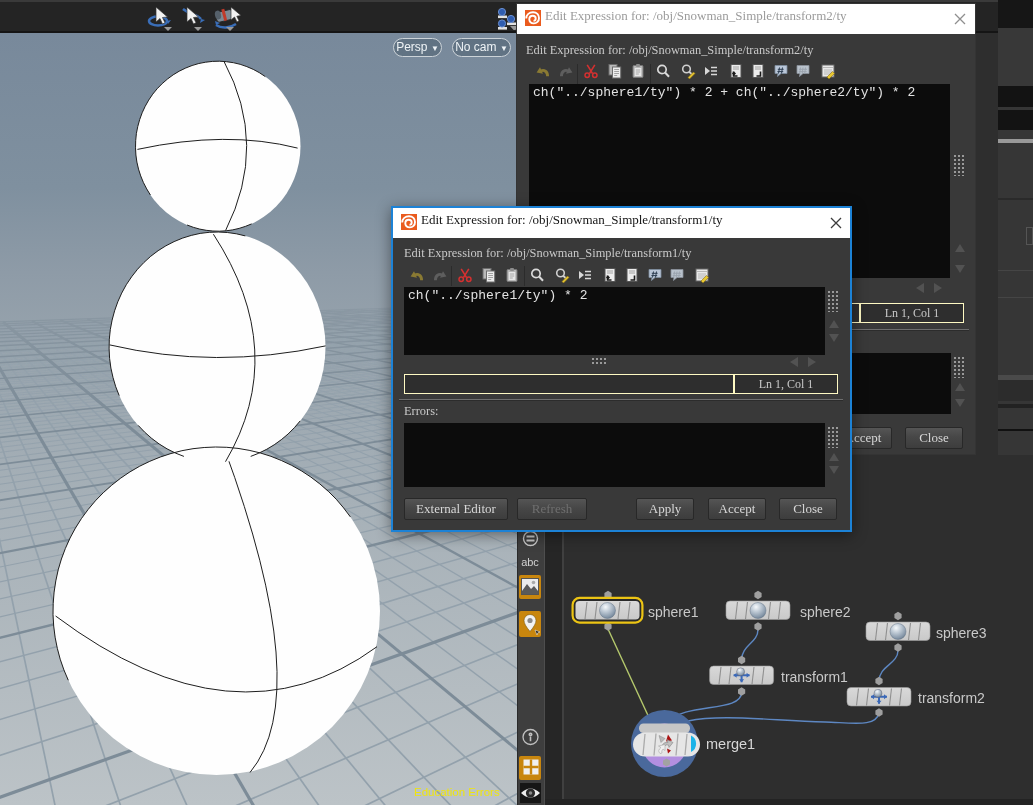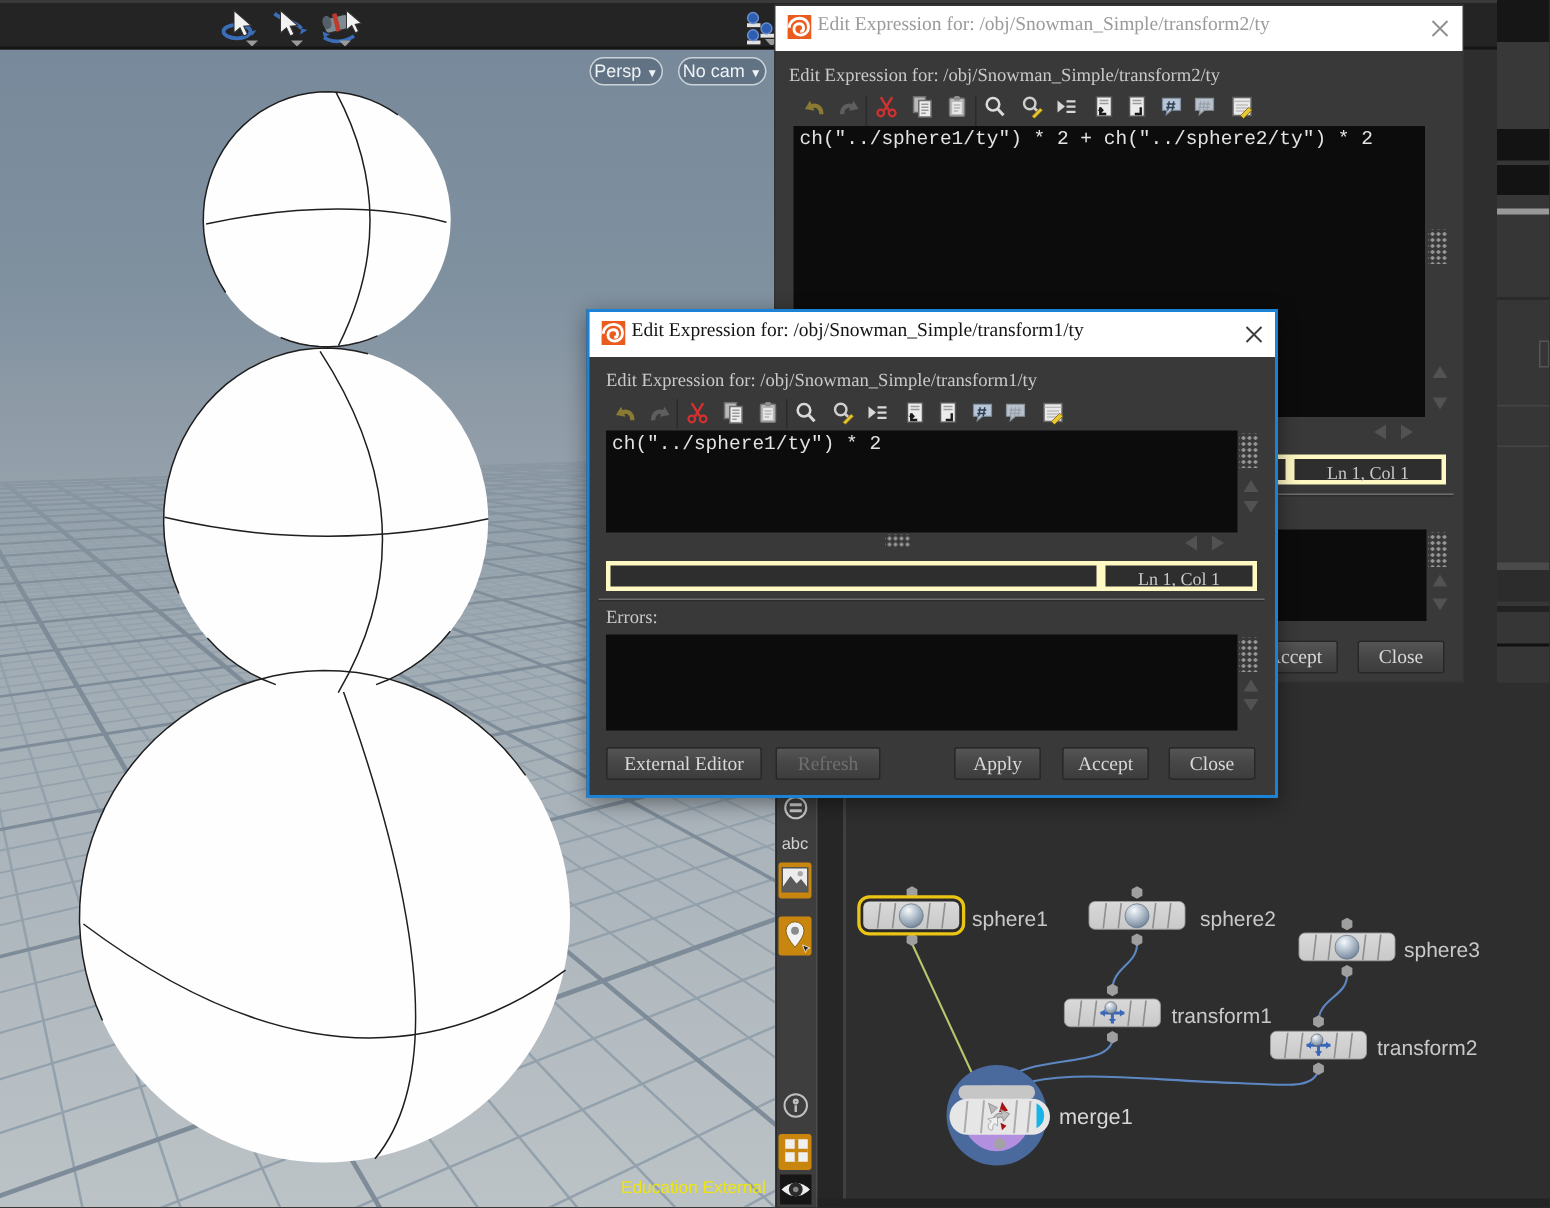--- a/index.html
+++ b/index.html
@@ -13,21 +13,21 @@
   .dlg .ttext{position:absolute;left:28px;top:4px;font-size:13px;color:#111;white-space:nowrap;}
   .dlg .codearea{position:absolute;background:#0c0c0c;
         font-family:"Liberation Mono",monospace;font-size:13px;color:#e3e3e3;}
   .dlg .codearea span{position:absolute;left:4px;top:1px;white-space:pre;}
   .grip{position:absolute;background-image:radial-gradient(circle,#9a9a9a 1px,rgba(0,0,0,0) 1.3px);
         background-size:4px 4px;background-position:1px 1px;}
   .tri{position:absolute;width:0;height:0;}
   .btn{position:absolute;height:22px;background:linear-gradient(#555 0%,#474747 45%,#3d3d3d 100%);
        border:1px solid #282828;border-radius:2px;color:#d8d8d8;font-size:13px;
        text-align:center;line-height:20px;}
-  .statusbox{position:absolute;height:20px;border:3px solid #fef9c3;background:#2e2e2e;}
+  .statusbox{position:absolute;height:20px;border:1px solid #fef9c3;background:#2e2e2e;}
   .lbl{position:absolute;font-size:12.4px;color:#c9c9c9;white-space:nowrap;}
   .icon16{position:absolute;width:16px;height:16px;top:0;}
 </style>
 </head>
 <body>
 <div id="root">
 
 <svg width="0" height="0" style="position:absolute">
 <defs>
 <g id="hlogo">
@@ -400,21 +400,21 @@
       <path d="M187.1 192.0 L193.3 194.3 L199.7 196.1 L206.2 197.3 L212.8 198.0 L219.4 198.2 L226.1 197.8 L232.6 196.9 L239.1 195.4 L245.4 193.4 L251.6 190.9"></path>
       <path d="M137.4 116.4 Q227 97 297.6 115.1"></path>
       <path d="M223.9 28.2 Q268.6 112 225.6 197.5"></path>
     </g>
   </g>
 </svg>
 <div class="abs" style="left:393px;top:38px;width:49px;height:19px;border:1px solid #ccd3d8;border-radius:10px;
      background:rgba(43,62,76,0.30);color:#eef3f6;font-size:12px;text-align:center;line-height:17px;">Persp <span style="font-size:8px;">▼</span></div>
 <div class="abs" style="left:452px;top:38px;width:59px;height:19px;border:1px solid #ccd3d8;border-radius:10px;
      background:rgba(43,62,76,0.30);color:#eef3f6;font-size:12px;text-align:center;line-height:17px;">No cam <span style="font-size:8px;">▼</span></div>
-<div class="abs" style="left:414px;top:786px;height:13px;color:#efe50e;font-size:11.5px;white-space:nowrap;">Education External</div>
+<div class="abs" style="left:414px;top:786px;height:13px;color:#efe50e;font-size:11.5px;white-space:nowrap;">Education Errors</div>
 
 <div class="abs" style="left:517px;top:33px;width:28px;height:772px;background:#3e3e3e;border-left:1px solid #2a2a2a;border-right:1px solid #4e4e4e;"></div>
 <svg class="abs" style="left:517px;top:33px" width="28" height="772" viewBox="0 0 28 772">
   <rect x="12" y="0" width="10" height="7" fill="#101010"></rect>
 
   <rect x="2" y="10" width="22" height="23" rx="2" fill="#c8860e"></rect>
   <path d="M13 14 L22 20 L13 26 L4 20 Z" fill="#2e2e2e"></path>
   <path d="M8 20.5 L13 23.5 L18 20.5" stroke="#c8860e" stroke-width="1" fill="none"></path>
   <path d="M9 19 L13 21.5 L17 19" stroke="#888" stroke-width="1" fill="none"></path>
   <g transform="translate(3,41)">

